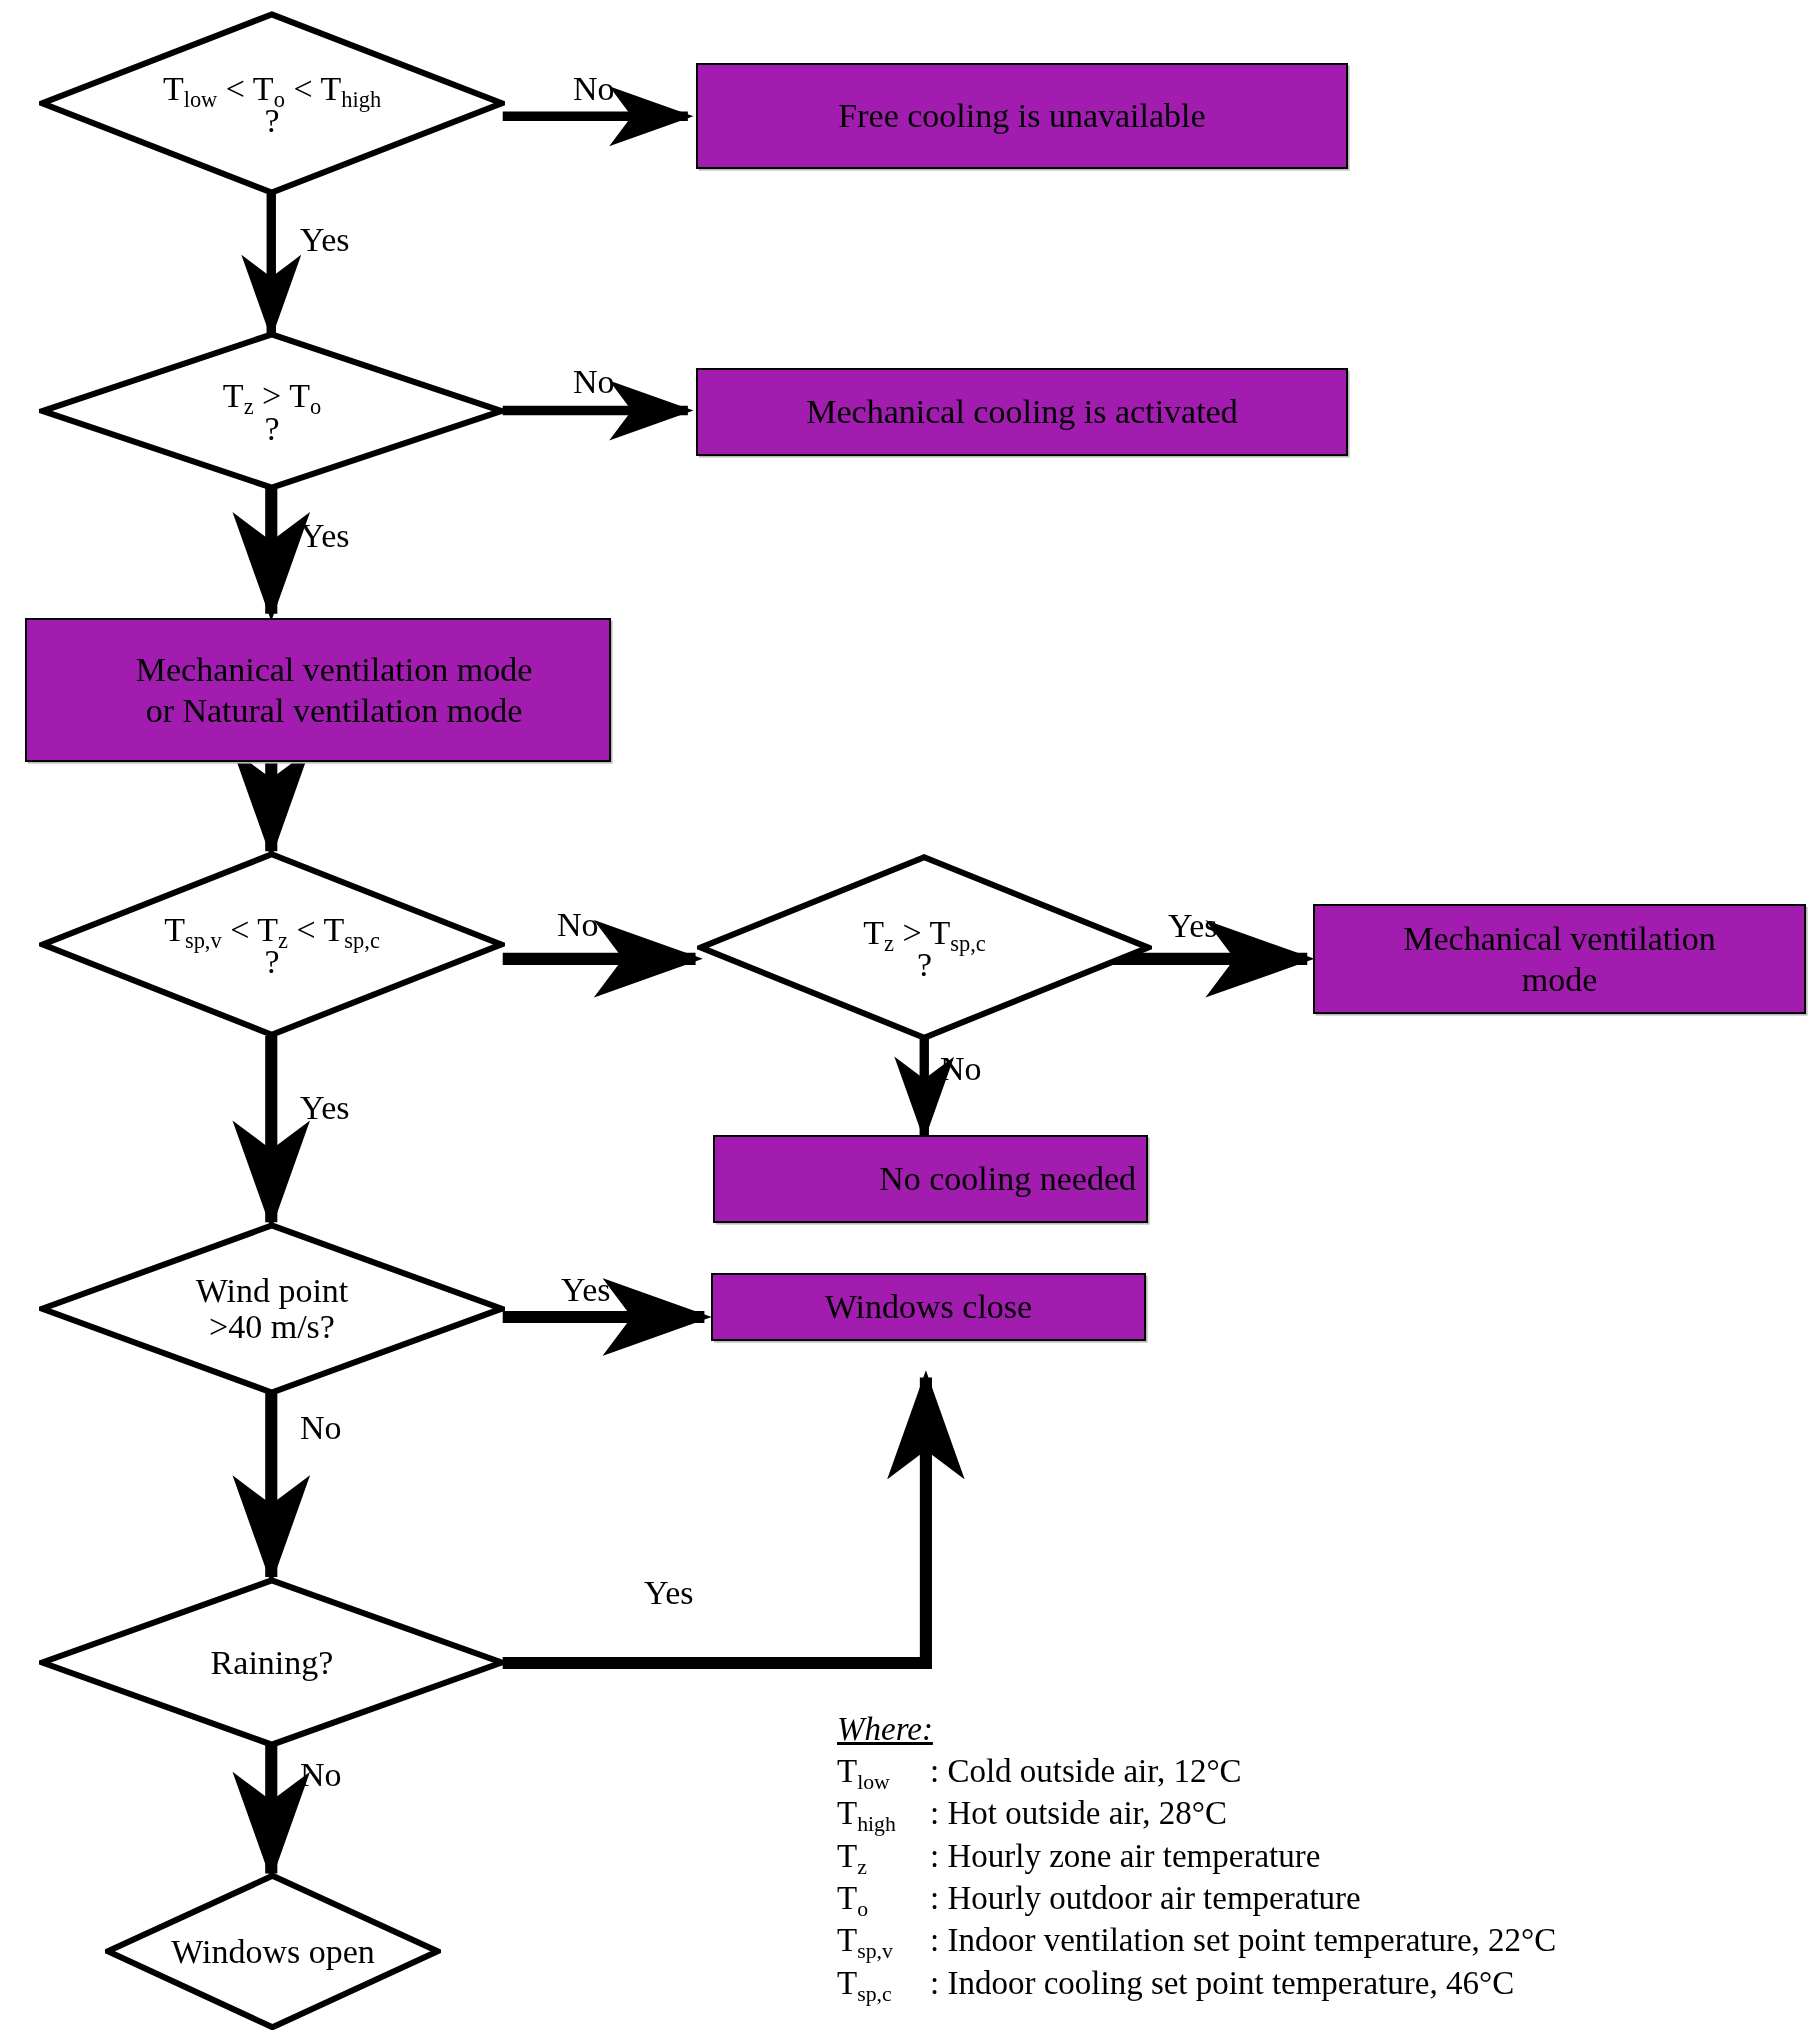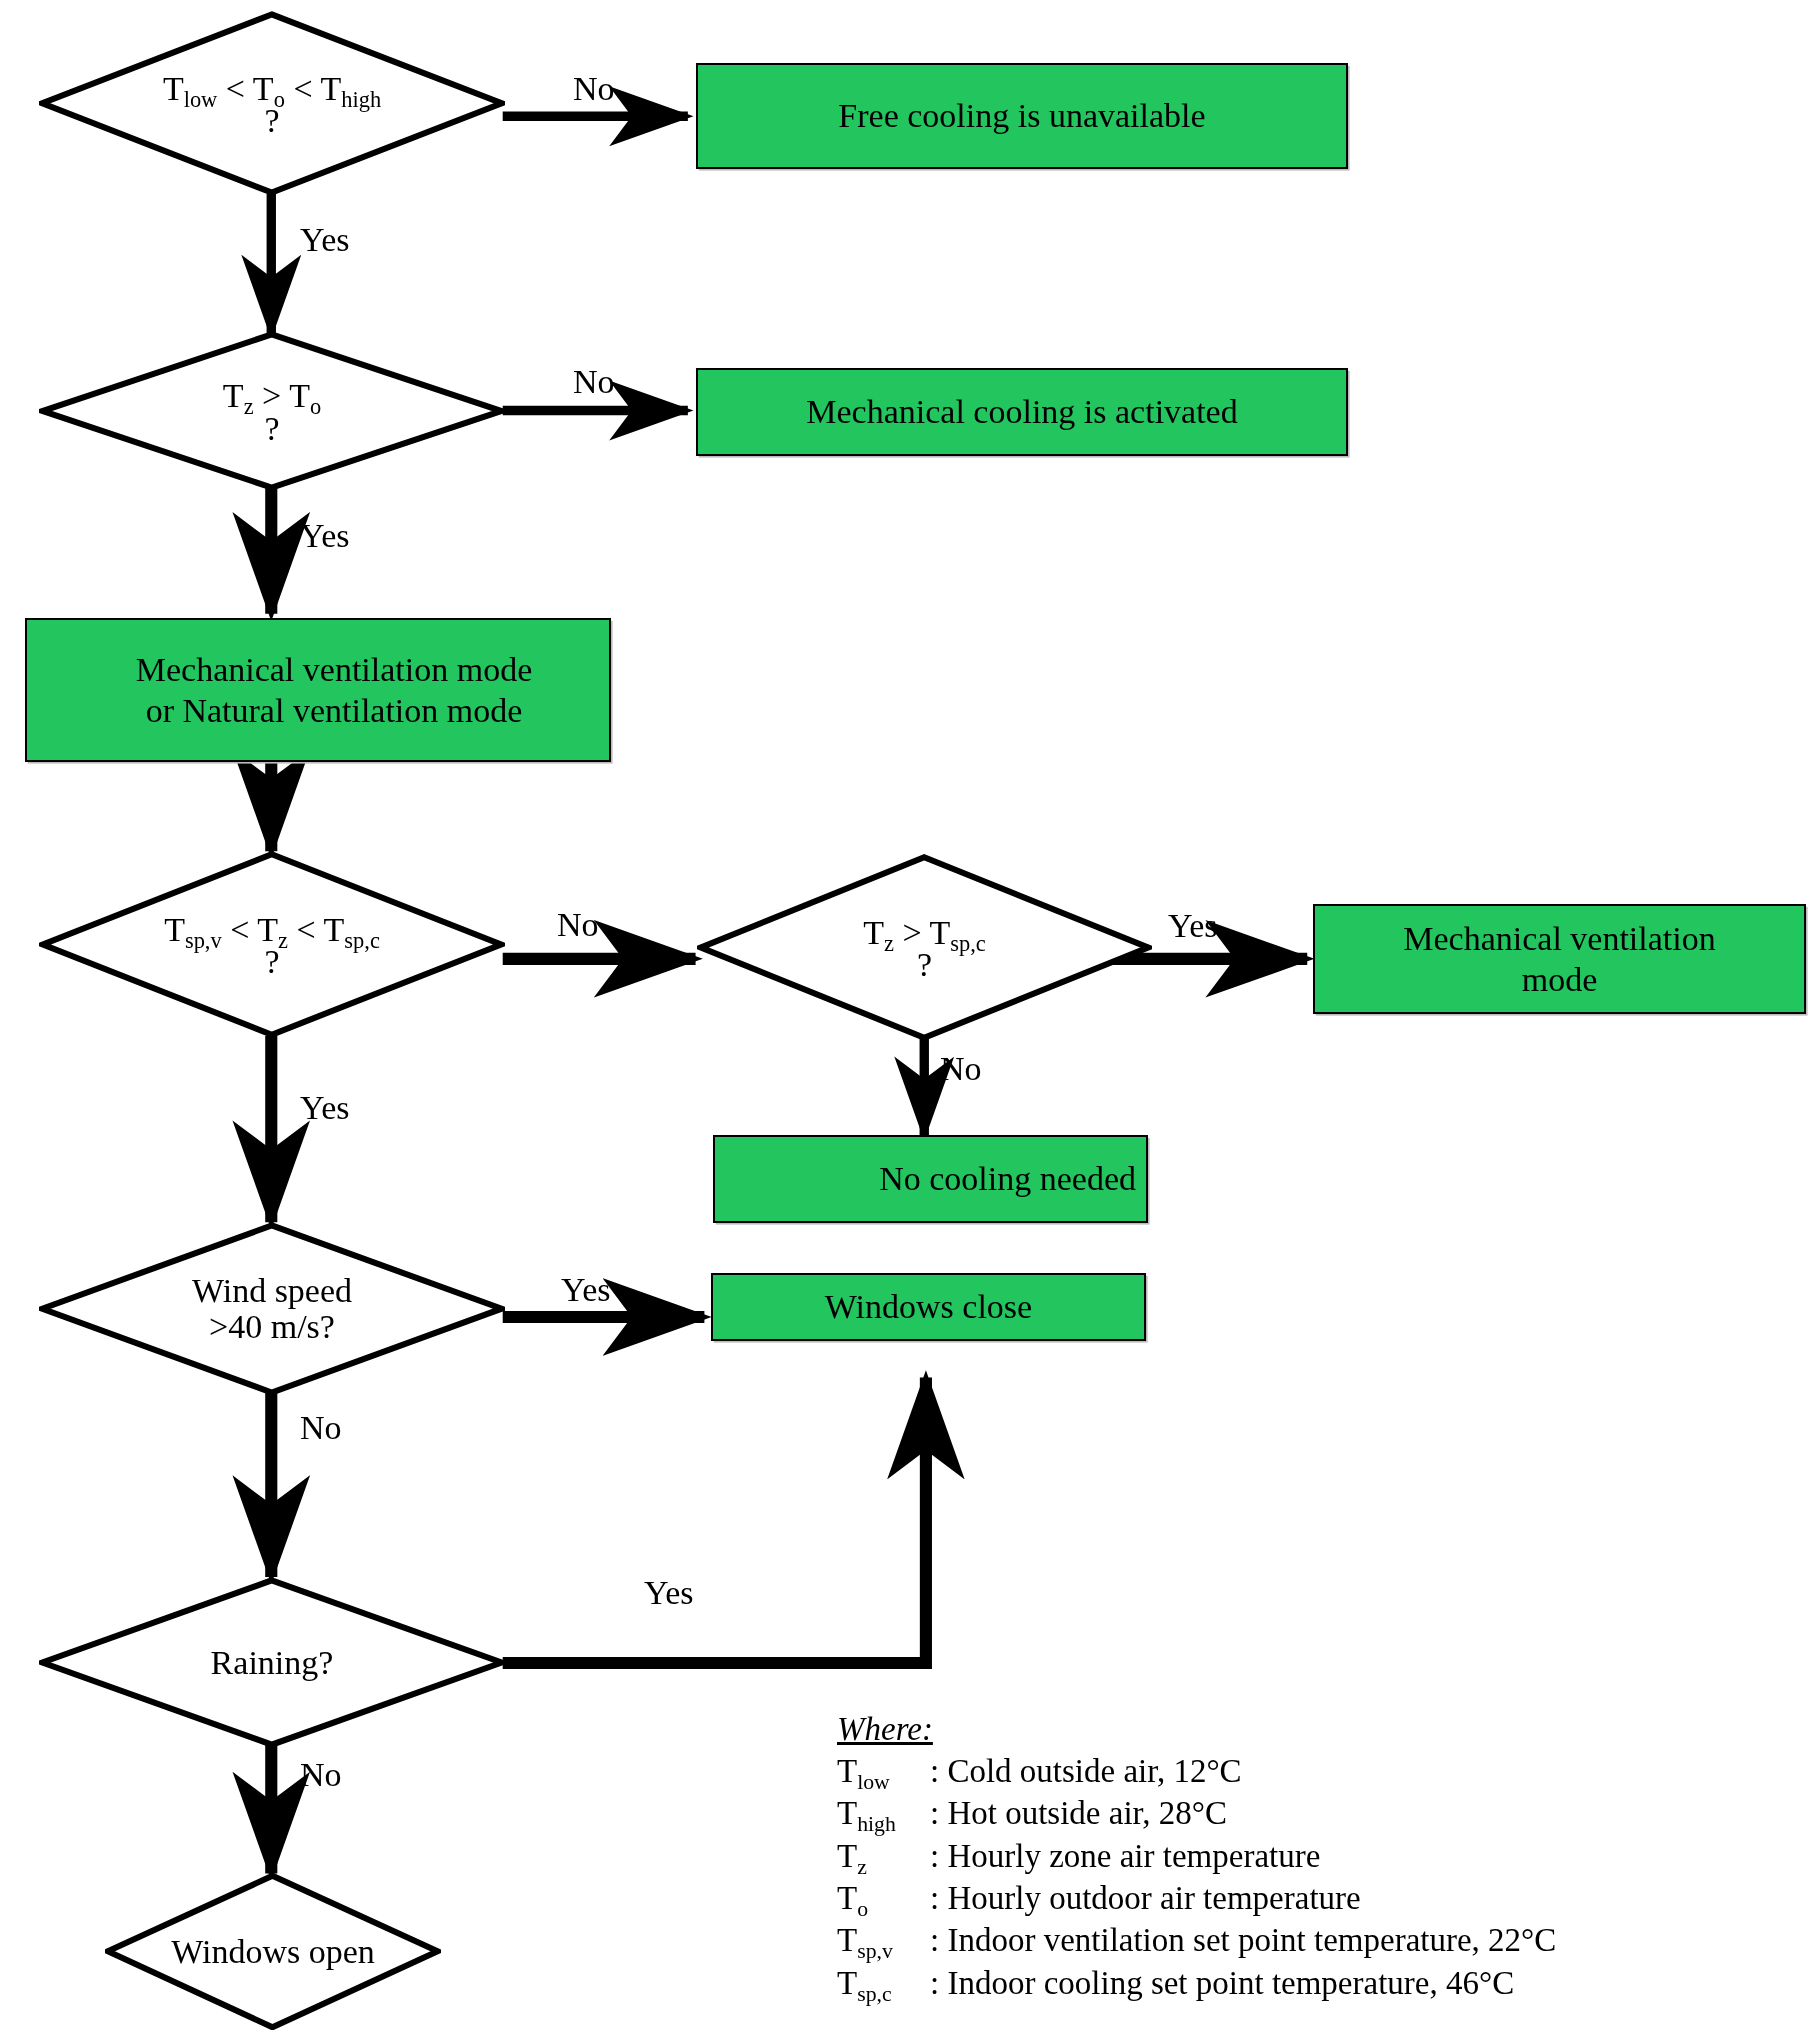--- a/index.html
+++ b/index.html
@@ -4,21 +4,21 @@
 <style>
   html,body{margin:0;padding:0;background:#ffffff;}
   body{width:1816px;height:2035px;position:relative;
        font-family:"Liberation Serif","DejaVu Serif",serif;color:#000;}
   #canvas{position:absolute;inset:0;width:1816px;height:2035px;}
   #svg-layer{position:absolute;left:0;top:0;width:1816px;height:2035px;}
 
   .node{position:absolute;display:flex;align-items:center;justify-content:center;
         text-align:center;box-sizing:border-box;}
 
-  .rect-node{border:2.8px solid #000;background:#22c55e;
+  .rect-node{border:2.8px solid #000;background:#a21caf;
              box-shadow:2.2px 2.2px 0 -0.6px #bbb;}
   .rect-node .txt{font-size:34px;line-height:1.22;padding:0 10px;}
 
   .dia-wrap{position:absolute;}
   .dia-wrap svg{position:absolute;left:0;top:0;}
   .dia-label{position:absolute;left:0;top:0;width:100%;height:100%;
              display:flex;flex-direction:column;align-items:center;
              justify-content:center;text-align:left;font-size:34px;
              line-height:1.05;pointer-events:none;}
   .dia-label .q{display:block;font-size:34px;line-height:0.85;margin-top:1.1px;}
@@ -133,21 +133,21 @@
 
   <div class="node rect-node" style="left:713px;top:1135px;width:435px;height:88px;justify-content:flex-end;">
     <span class="txt">No cooling needed</span>
   </div>
 
   <div class="dia-wrap" style="left:39px;top:1222px;width:466px;height:174px;">
     <svg width="466" height="174" viewBox="0 0 845 315">
       <polygon points="422,6 839,157 422,309 6,157" fill="#fff" stroke="#000" stroke-width="11"></polygon>
     </svg>
     <div class="dia-label">
-      <span>Wind speed</span>
+      <span>Wind point</span>
       <span>&gt;40 m/s?</span>
     </div>
   </div>
 
   <div class="node rect-node" style="left:711px;top:1273px;width:435px;height:68px;">
     <span class="txt">Windows close</span>
   </div>
 
   <div class="dia-wrap" style="left:39px;top:1577px;width:466px;height:171px;">
     <svg width="466" height="171" viewBox="0 0 845 310">

